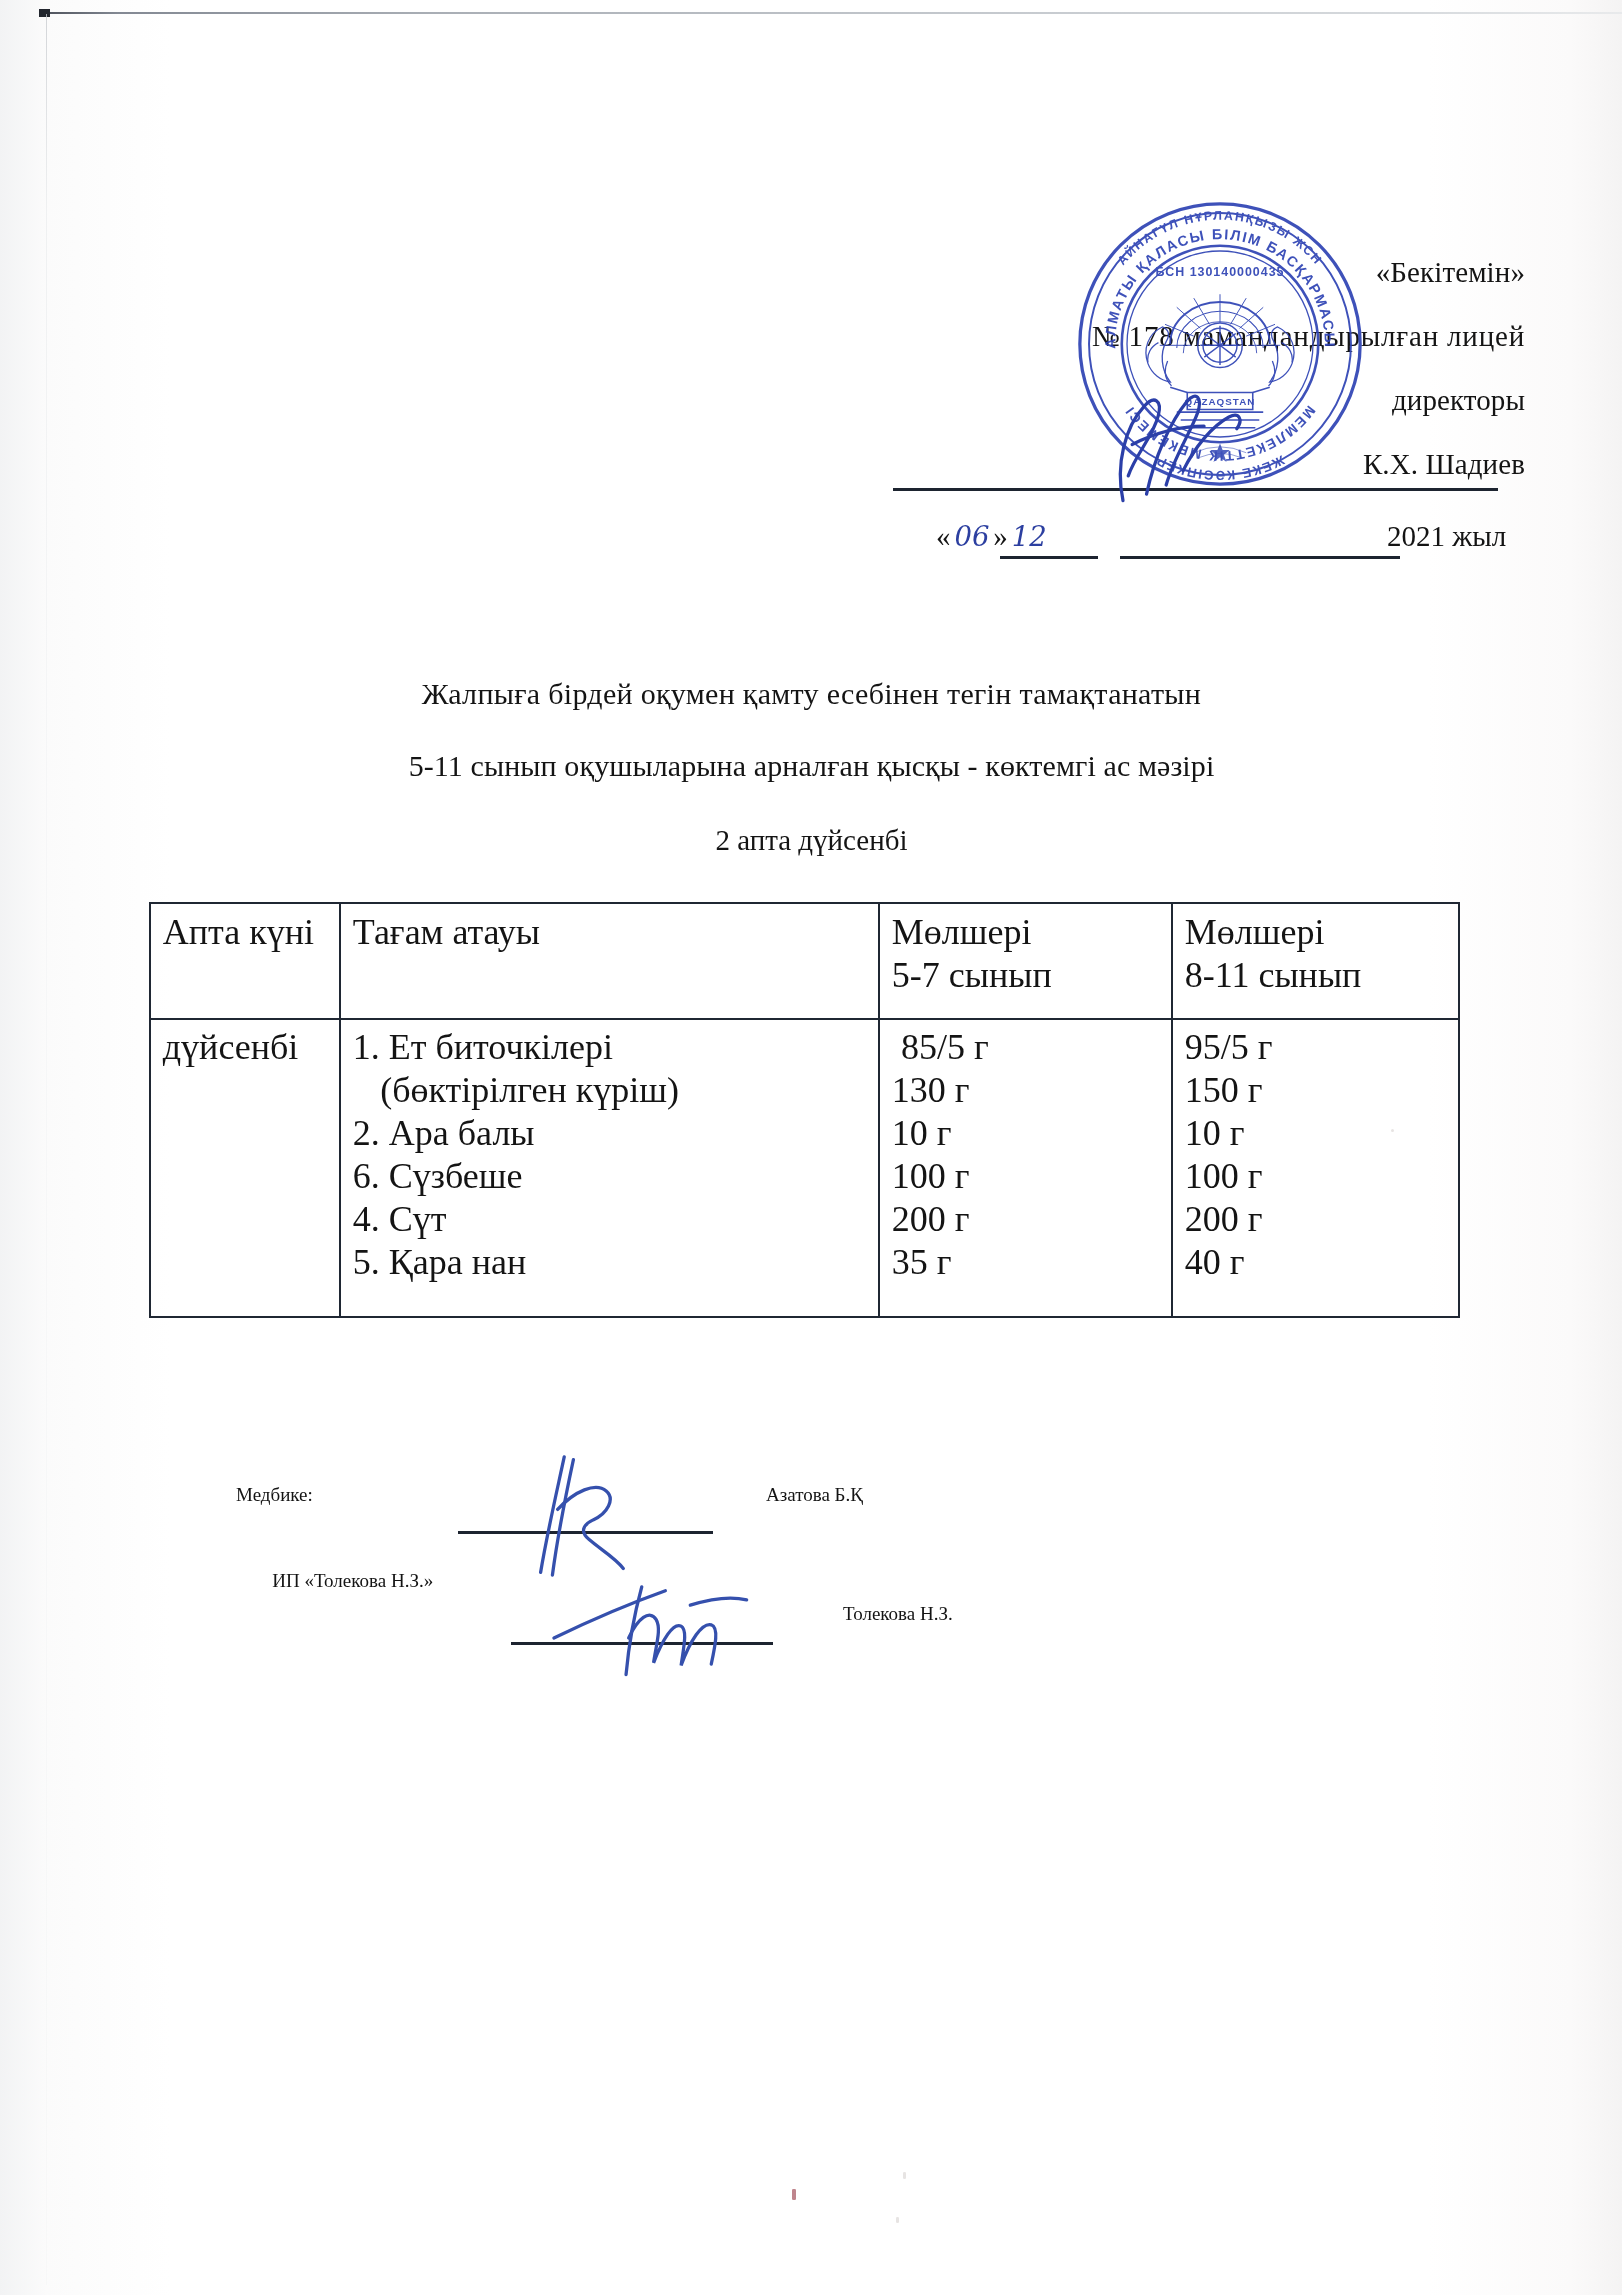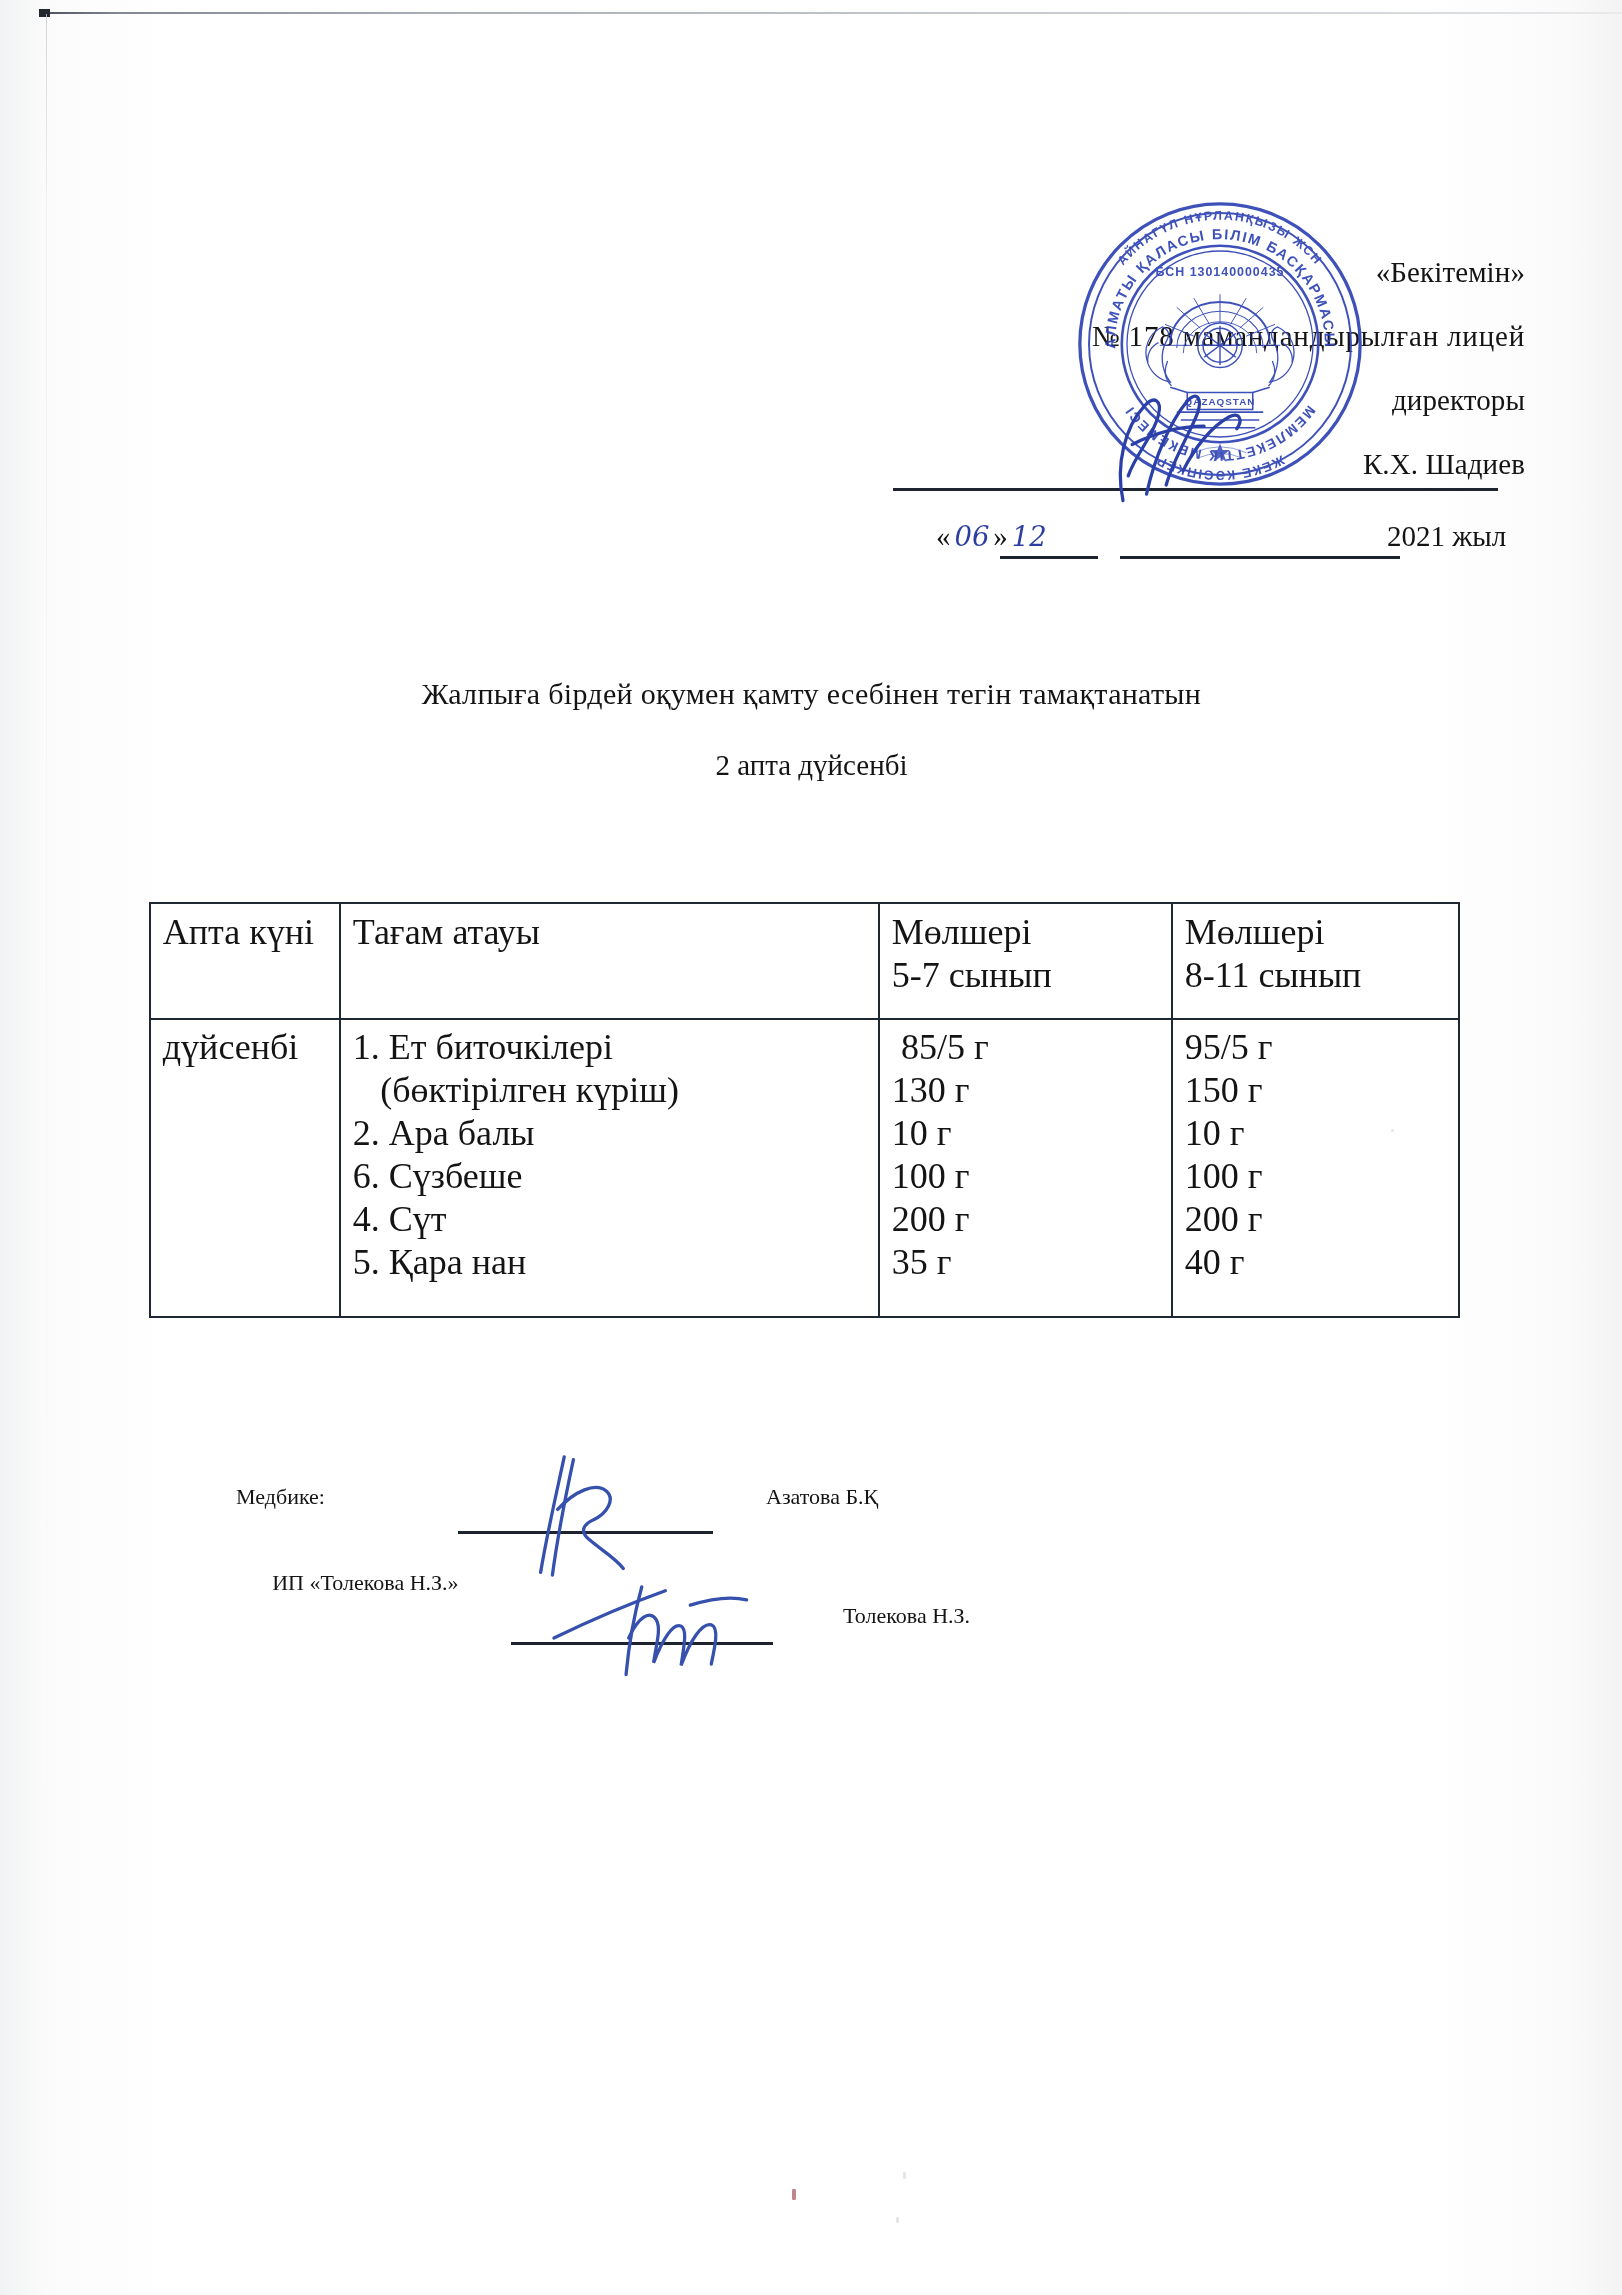--- a/index.html
+++ b/index.html
@@ -196,21 +196,21 @@
   .dish-list li.indent { padding-left: 27.5px; }
   .qty-list li.pad { padding-left: 9.2px; }
   .body-cell { height: 281px; }
 
   
   .footer {
     position: absolute;
     left: 236px;
     top: 1484px;
     width: 982px;
-    font-size: 22px;
+    font-size: 19px;
   }
   .foot-row {
     position: relative;
     height: 86px;
     white-space: nowrap;
   }
   .foot-label { position: absolute; left: 0; top: 0; }
   .foot-label.ip { left: -11.8px; margin-left: 48px; }
   .foot-rule {
     position: absolute;
@@ -337,20 +337,21 @@
         <path d="M26,206 C14,150 30,92 58,62 C74,44 86,52 80,76 C72,108 46,134 34,168"></path>
         <path d="M62,196 C74,140 98,86 124,54 C138,38 148,48 140,72 C130,100 104,140 92,182"></path>
         <path d="M40,120 C72,104 112,92 150,92"></path>
         <path d="M118,160 C136,124 162,92 188,78 C204,70 210,82 200,96"></path>
       </g>
     </svg>
   </div>
 
   <div class="title-block">
     <div class="title-1">Жалпыға  бірдей  оқумен  қамту  есебінен  тегін  тамақтанатын</div>
+    <div class="title-2">5-11 сынып оқушыларына  арналған қысқы - көктемгі ас мәзірі</div>
     <div class="title-3">2 апта дүйсенбі</div>
   </div>
 
   <table class="menu-table">
     <colgroup>
       <col class="col-day">
         <col class="col-dish">
         <col class="col-q57">
         <col class="col-q811">
     </colgroup>

